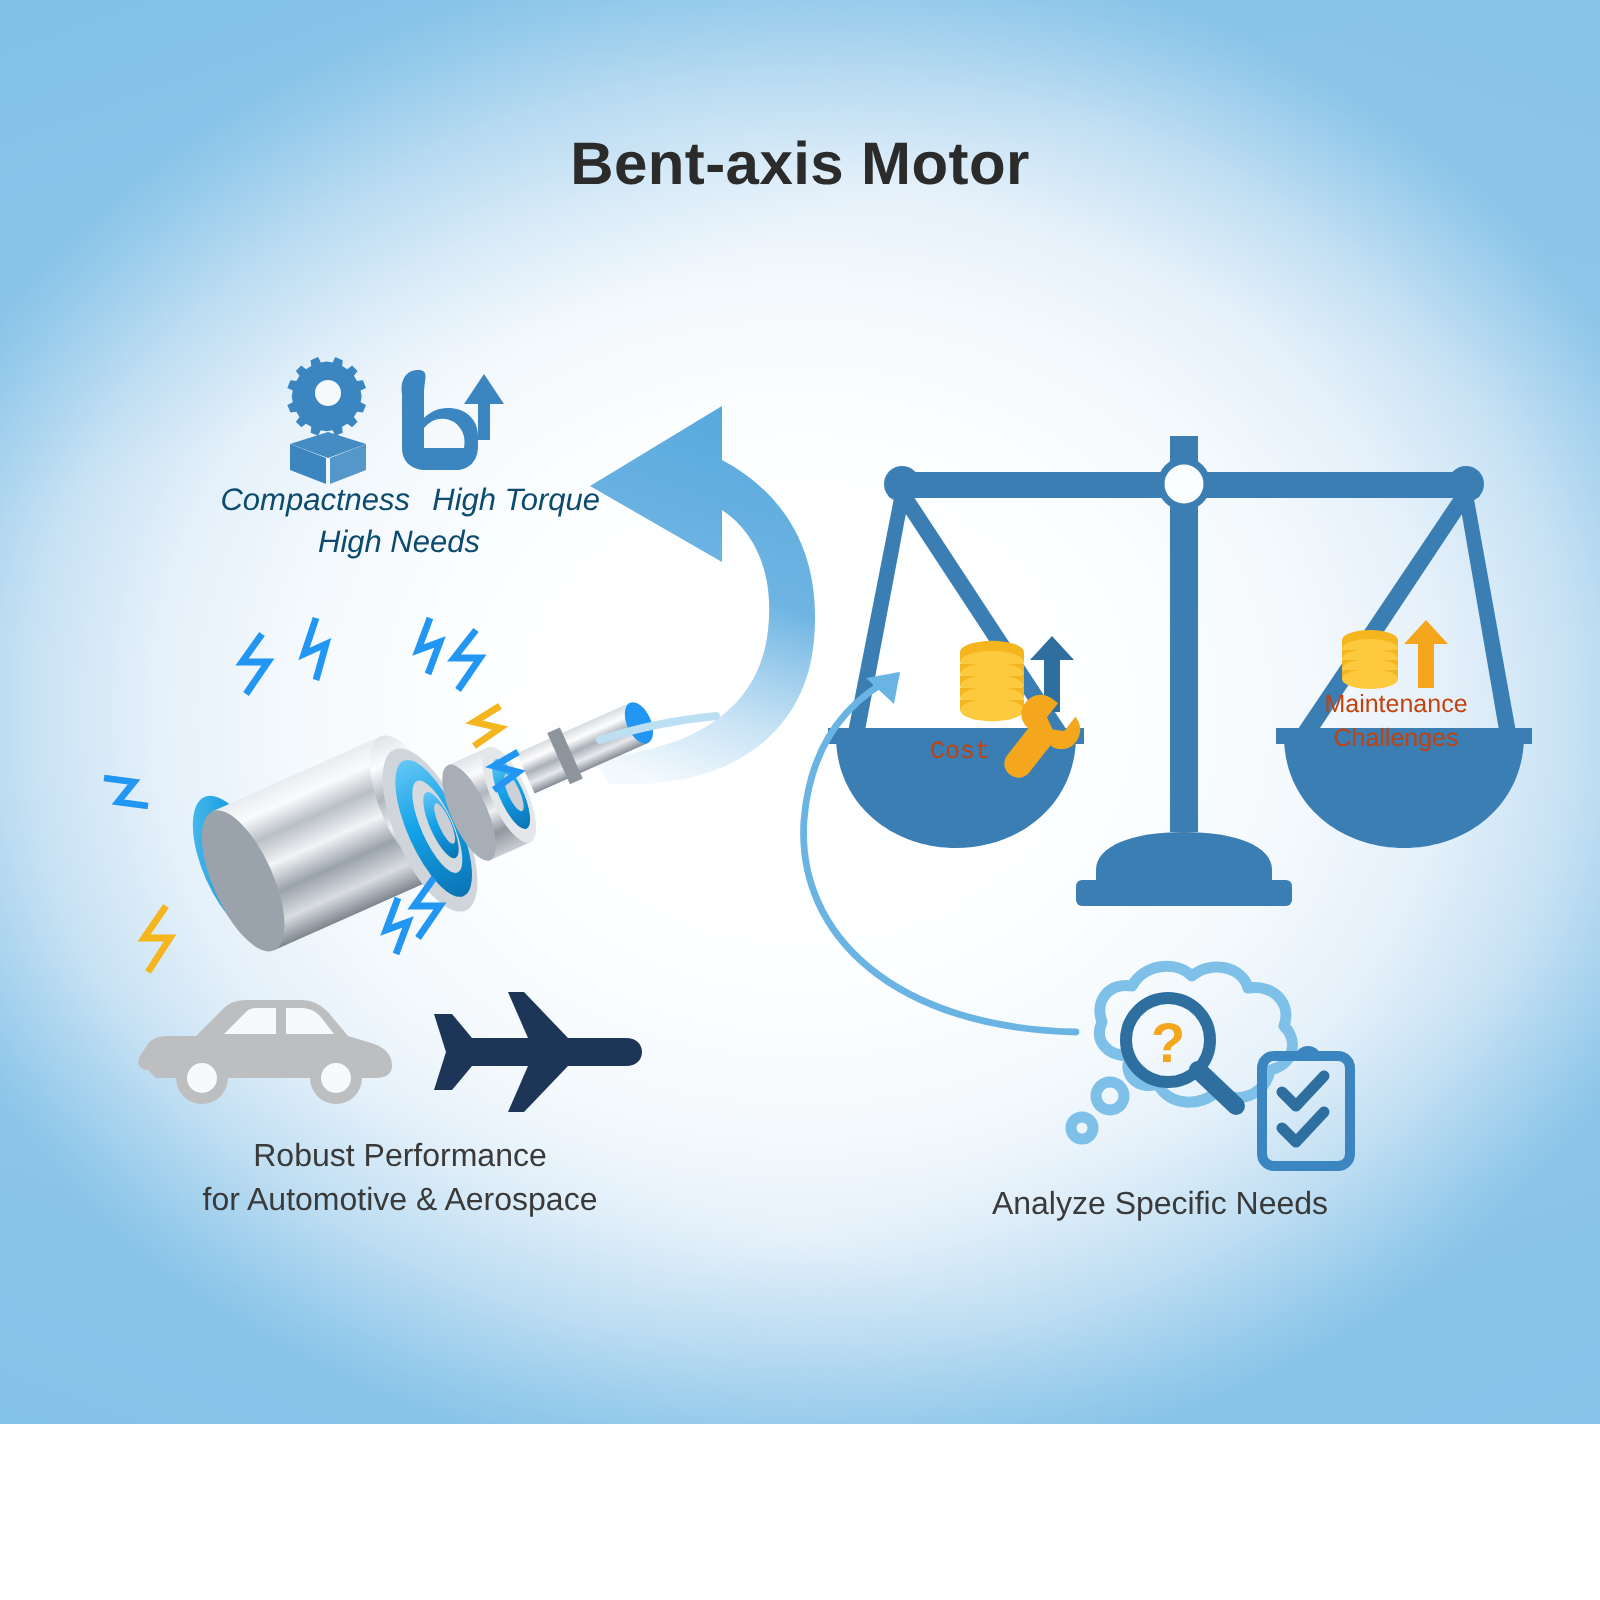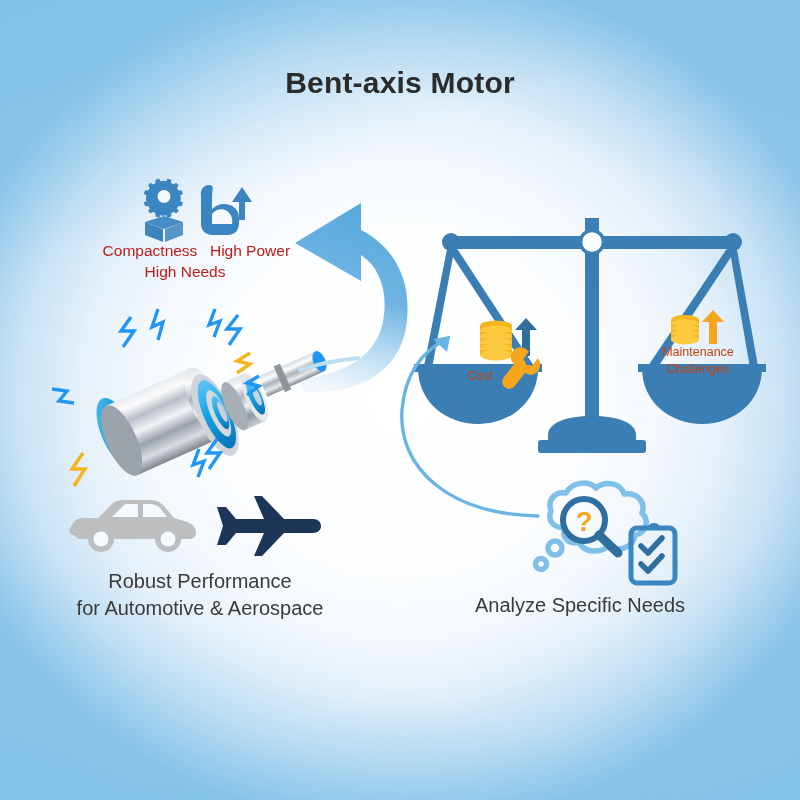--- a/index.html
+++ b/index.html
@@ -6,21 +6,21 @@
     margin: 0;
     padding: 0;
     background: #ffffff;
   }
   body {
     font-family: "Liberation Sans", sans-serif;
   }
   #canvas {
     position: relative;
     width: 800px;
-    height: 800px;
+    height: 712px;
     overflow: hidden;
     background: #ffffff;
   }
   
   .bg-vignette {
     position: absolute;
     inset: 0;
     background:
       radial-gradient(ellipse 58% 54% at 50% 50%,
         #ffffff 0%,
@@ -55,32 +55,33 @@
     font-weight: 700;
     color: #2b2b2b;
     letter-spacing: 0.2px;
   }
 
   
   .caption {
     position: absolute;
     text-align: center;
     color: #3a3a3a;
-    font-size: 20px;
+    font-size: 16px;
     line-height: 1.35;
     white-space: pre-line;
   }
   .caption.tiny { font-size: 12.5px; color: #c2410c; }
 
   .feature-label {
     position: absolute;
-    text-align: center;
+    text-align: right;
     font-size: 15.5px;
-    color: #b91c1c;
+    color: #0c4a6e;
     white-space: nowrap;
+    font-style: italic;
   }
 
   svg { display: block; overflow: visible; }
 </style>
 </head>
 <body>
 
 <div id="canvas">
 
   <div class="bg-vignette"></div>
@@ -142,21 +143,21 @@
                  C 21 26, 17 28, 14 31
                  L 14 19
                  C 14 12, 17 7, 11 7 Z"></path>
         <path d="M14 36 C 18 31, 24 30, 29 33 C 33 36, 35 40, 34 46 L 14 46 Z" fill="#f6fafd"></path>
         <path d="M41 42 L41 24 L34 24 L44 9 L54 24 L47 24 L47 42 Z"></path>
       </g>
     </svg>
   </div>
 
   <div class="feature-label" style="left:95px; top:242px; width:110px;">Compactness</div>
-  <div class="feature-label" style="left:200px; top:242px; width:100px;">High Power</div>
+  <div class="feature-label" style="left:200px; top:242px; width:100px;">High Torque</div>
   <div class="feature-label" style="left:130px; top:263px; width:110px;">High Needs</div>
 
   <div class="abs" style="left:55px; top:295px;">
     <svg width="270" height="205" viewBox="0 0 270 205">
       <defs>
         <linearGradient id="steelBody" x1="0" y1="0" x2="0" y2="1">
           <stop offset="0%" stop-color="#e9ecef"></stop>
           <stop offset="14%" stop-color="#fafbfc"></stop>
           <stop offset="30%" stop-color="#b9bfc6"></stop>
           <stop offset="48%" stop-color="#f2f4f6"></stop>
@@ -328,21 +329,21 @@
 
       <g fill="#2f6f9f">
         <path d="M46 38 L46 12 L39 12 L50 0 L61 12 L54 12 L54 38 Z"></path>
       </g>
 
       <g fill="#f4a61d" transform="translate(44,24) rotate(38)">
         <path d="M10 2 C4 2, 0 6, 0 12 C0 17, 4 21, 9 21 L9 38 C9 42, 12 45, 16 45 C20 45, 23 42, 23 38 L23 21 C28 21, 32 17, 32 12 C32 7, 29 3, 24 2 L24 11 L19 14 L13 11 L13 2 Z"></path>
       </g>
     </svg>
   </div>
-  <div class="caption tiny" style="left:440px; top:368px; width:80px;">Cost</div>
+  <div class="caption tiny" style="left:440px; top:368px; width:80px;font-family:Liberation Mono, monospace;">Cost</div>
 
   <div class="abs" style="left:668px; top:312px;">
     <svg width="62" height="46" viewBox="0 0 62 46">
       <g fill="#f5b51e">
         <ellipse cx="17" cy="8" rx="14" ry="5"></ellipse>
         <rect x="3" y="8" width="28" height="4.5"></rect>
         <ellipse cx="17" cy="12.5" rx="14" ry="5" fill="#fcc93f"></ellipse>
         <rect x="3" y="13" width="28" height="4.5" fill="#f5b51e"></rect>
         <ellipse cx="17" cy="17.5" rx="14" ry="5" fill="#fcc93f"></ellipse>
         <rect x="3" y="18" width="28" height="4.5" fill="#f5b51e"></rect>

